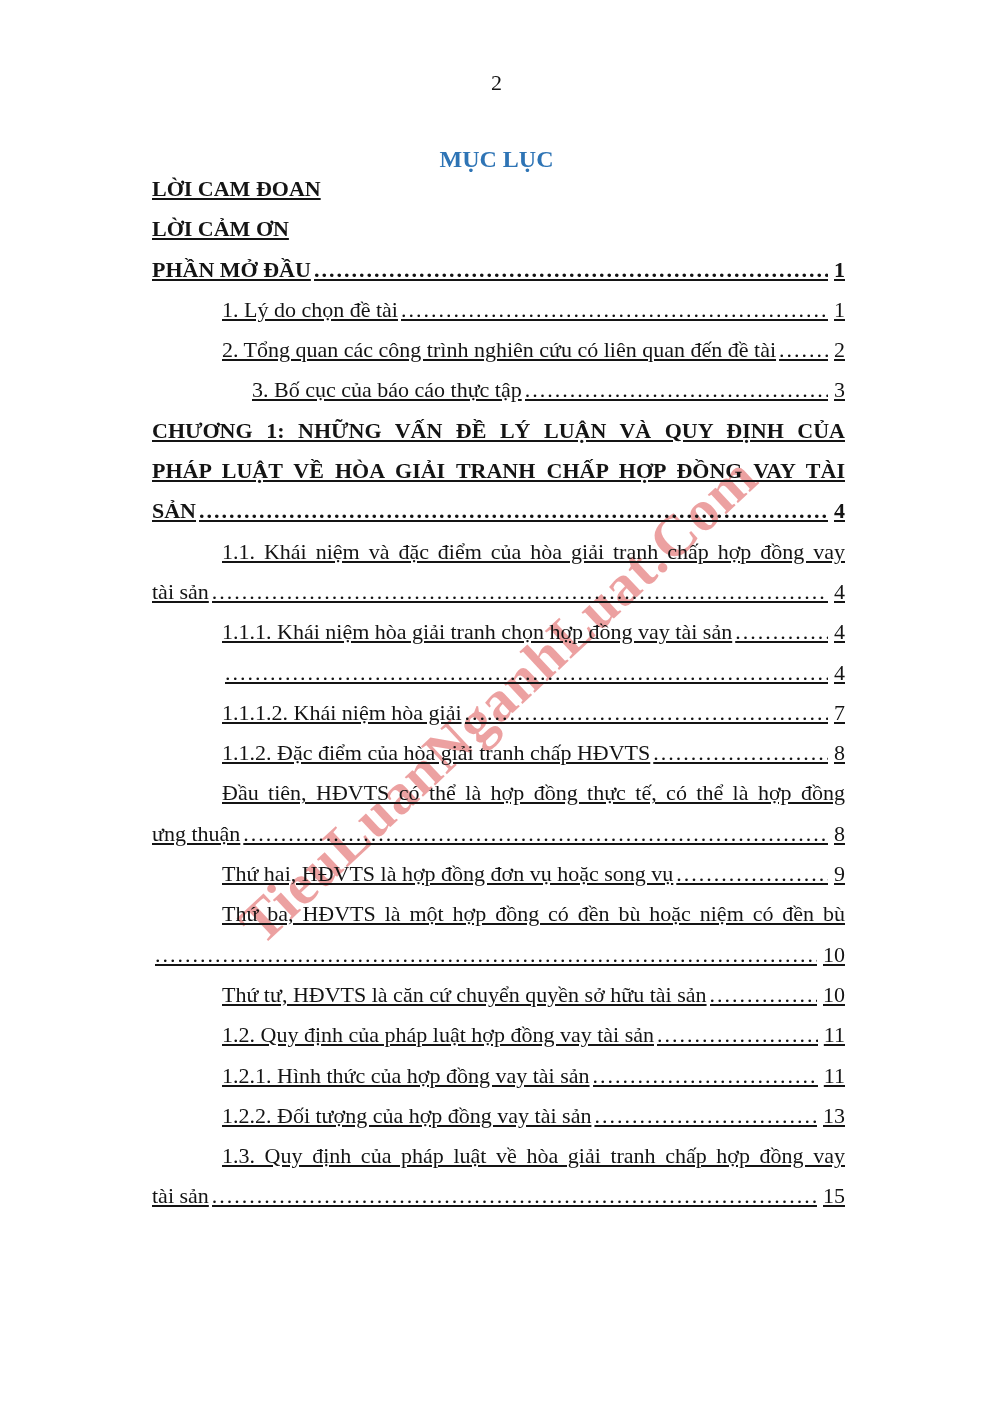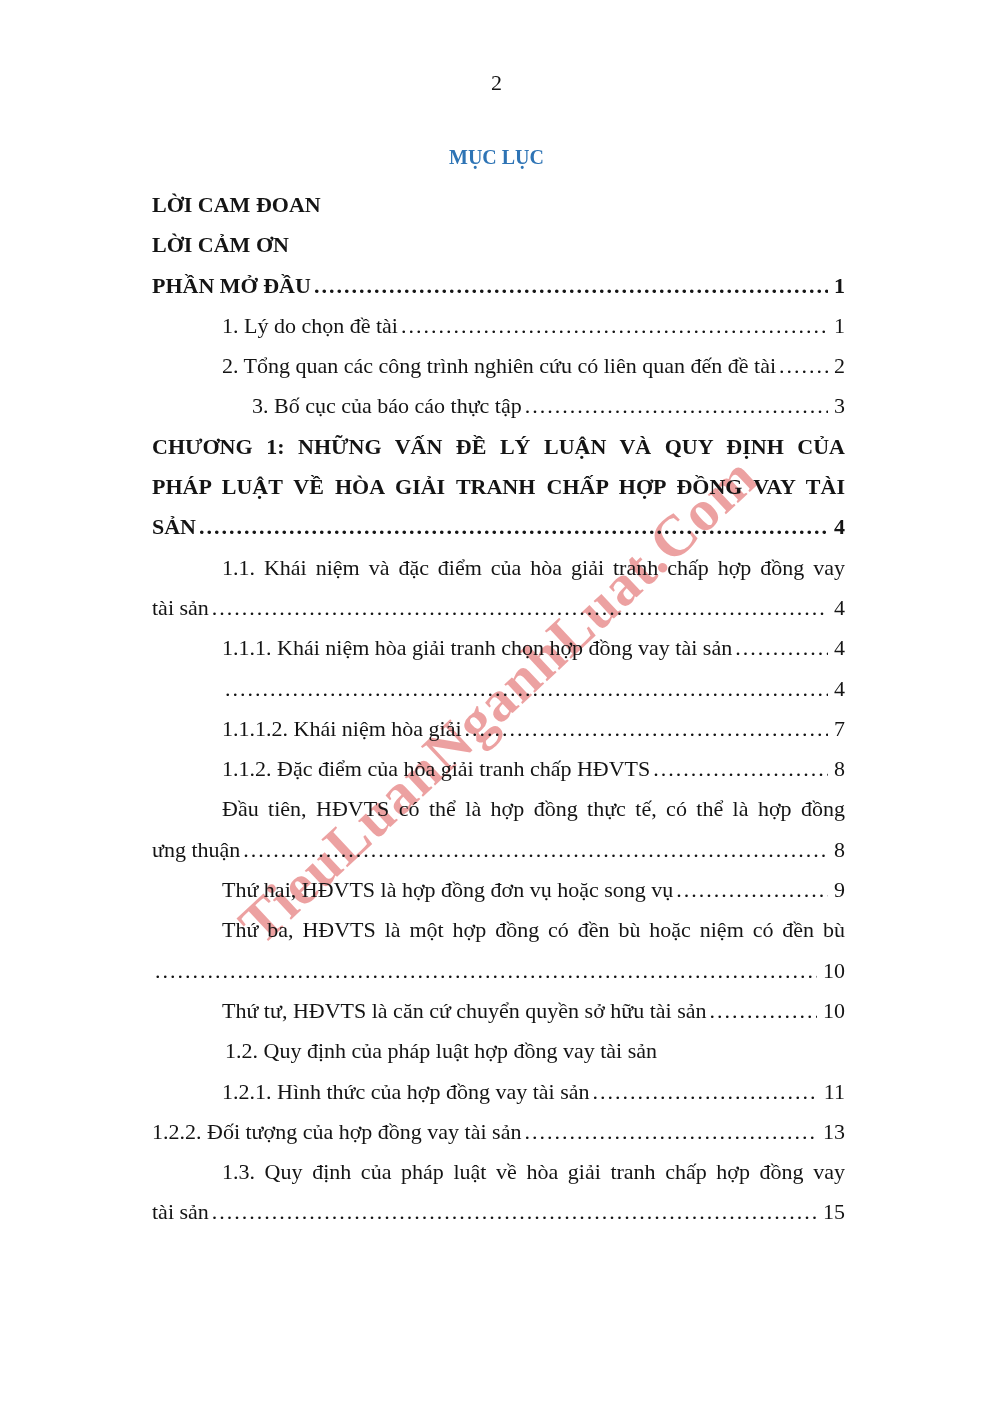--- a/index.html
+++ b/index.html
@@ -23,25 +23,25 @@
     opacity:0.58;
     z-index:1;
     pointer-events:none;
   }
   .pagenum{
     position:absolute;top:70px;left:0;width:100%;
     text-align:center;font-size:22px;z-index:2;
   }
   .title{
     position:absolute;top:146px;left:0;width:100%;
-    text-align:center;font-size:20px;font-weight:bold;
+    text-align:center;font-size:24px;font-weight:bold;
     margin:0;z-index:2;
   }
   .toc{
-    position:absolute;left:152px;top:185px;width:693px;z-index:2;
+    position:absolute;left:152px;top:169px;width:693px;z-index:2;text-decoration:underline;
   }
   .row{
     display:flex;align-items:baseline;
     height:40.3px;line-height:40.3px;
     font-size:22px;overflow:hidden;
   }
   .row.bold{font-weight:bold;}
   .row .text{white-space:nowrap;flex:0 0 auto;}
   .row.justify .text{
     flex:1 1 auto;white-space:normal;
@@ -155,31 +155,31 @@
       <div class="row">
     <span class="text"></span>
     <span class="leader"></span>
     <span class="pg">10</span>
   </div>
       <div class="row" style="margin-left: 70px;">
     <span class="text">Thứ tư, HĐVTS là căn cứ chuyển quyền sở hữu tài sản</span>
     <span class="leader"></span>
     <span class="pg">10</span>
   </div>
-      <div class="row" style="margin-left: 70px; flex-direction: column;">
+      <div class="row" style="margin-left: 70px;">
     <span class="text">1.2. Quy định của pháp luật hợp đồng vay tài sản</span>
     <span class="leader"></span>
     <span class="pg">11</span>
   </div>
       <div class="row" style="margin-left: 70px;">
     <span class="text">1.2.1. Hình thức của hợp đồng vay tài sản</span>
     <span class="leader"></span>
     <span class="pg">11</span>
   </div>
-      <div class="row" style="">
+      <div class="row" style="margin-left: 70px;">
     <span class="text">1.2.2. Đối tượng của hợp đồng vay tài sản</span>
     <span class="leader"></span>
     <span class="pg">13</span>
   </div>
       <div class="row justify" style="margin-left: 70px; align-items: flex-end;">
     <span class="text">1.3. Quy định của pháp luật về hòa giải tranh chấp hợp đồng vay</span>
 
   </div>
       <div class="row">
     <span class="text">tài sản</span>

